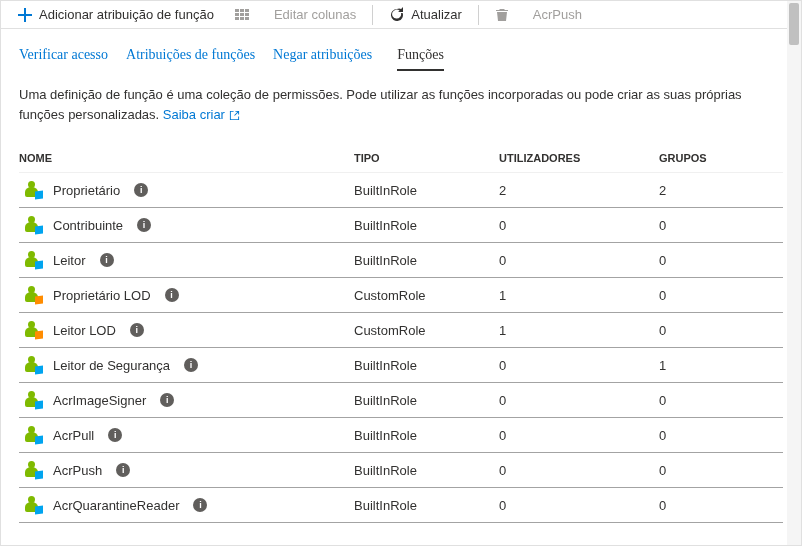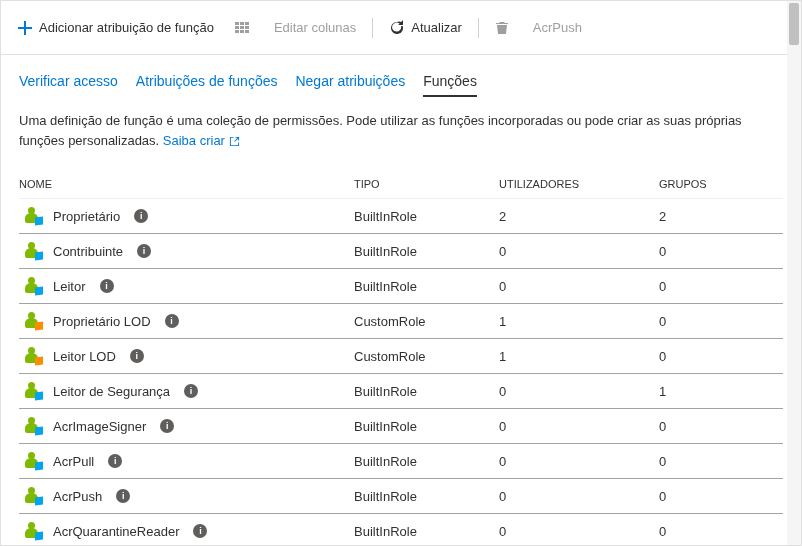--- a/index.html
+++ b/index.html
@@ -10,21 +10,21 @@
     background: #fff;
     width: 802px;
     height: 546px;
     overflow: hidden;
     position: relative;
     border: 1px solid #e0e0e0;
   }
   .toolbar {
     display: flex;
     align-items: center;
-    height: 54px;
+    height: 28px;
     border-bottom: 1px solid #e0e0e0;
     padding: 0 8px;
     gap: 4px;
   }
   .tb-btn {
     display: flex;
     align-items: center;
     gap: 6px;
     padding: 4px 8px;
     font-size: 13px;
@@ -39,40 +39,41 @@
     padding: 10px 18px 0 18px;
     height: calc(100% - 40px);
     overflow-y: auto;
   }
   .tabs {
     display: flex;
     gap: 18px;
     margin: 8px 0 14px 0;
     font-size: 14px;
   }
-  .tab { color: #0078d4; cursor: pointer; padding-bottom: 6px; }
+  .tab { color: #0078d4; cursor: pointer; padding-bottom: 6px; font-family: Liberation Serif, serif; }
   .tab.active {
     color: #323130;
     border-bottom: 2px solid #323130;
+    margin-left: 7px;
   }
   .desc {
     font-size: 13px;
     color: #323130;
     line-height: 1.5;
     margin-bottom: 20px;
   }
   .desc a { color: #0078d4; text-decoration: none; }
   .tbl-head, .tbl-row {
     display: grid;
     grid-template-columns: 335px 145px 160px auto;
     align-items: center;
   }
   .tbl-head {
     font-size: 11px;
-    font-weight: 400;
+    font-weight: 700;
     color: #323130;
     padding: 8px 0;
     border-bottom: 1px solid #f0f0f0;
   }
   .tbl-row {
     padding: 8px 0;
     border-bottom: 1px solid #a3a3a3;
     font-size: 13px;
   }
   .name-cell {

